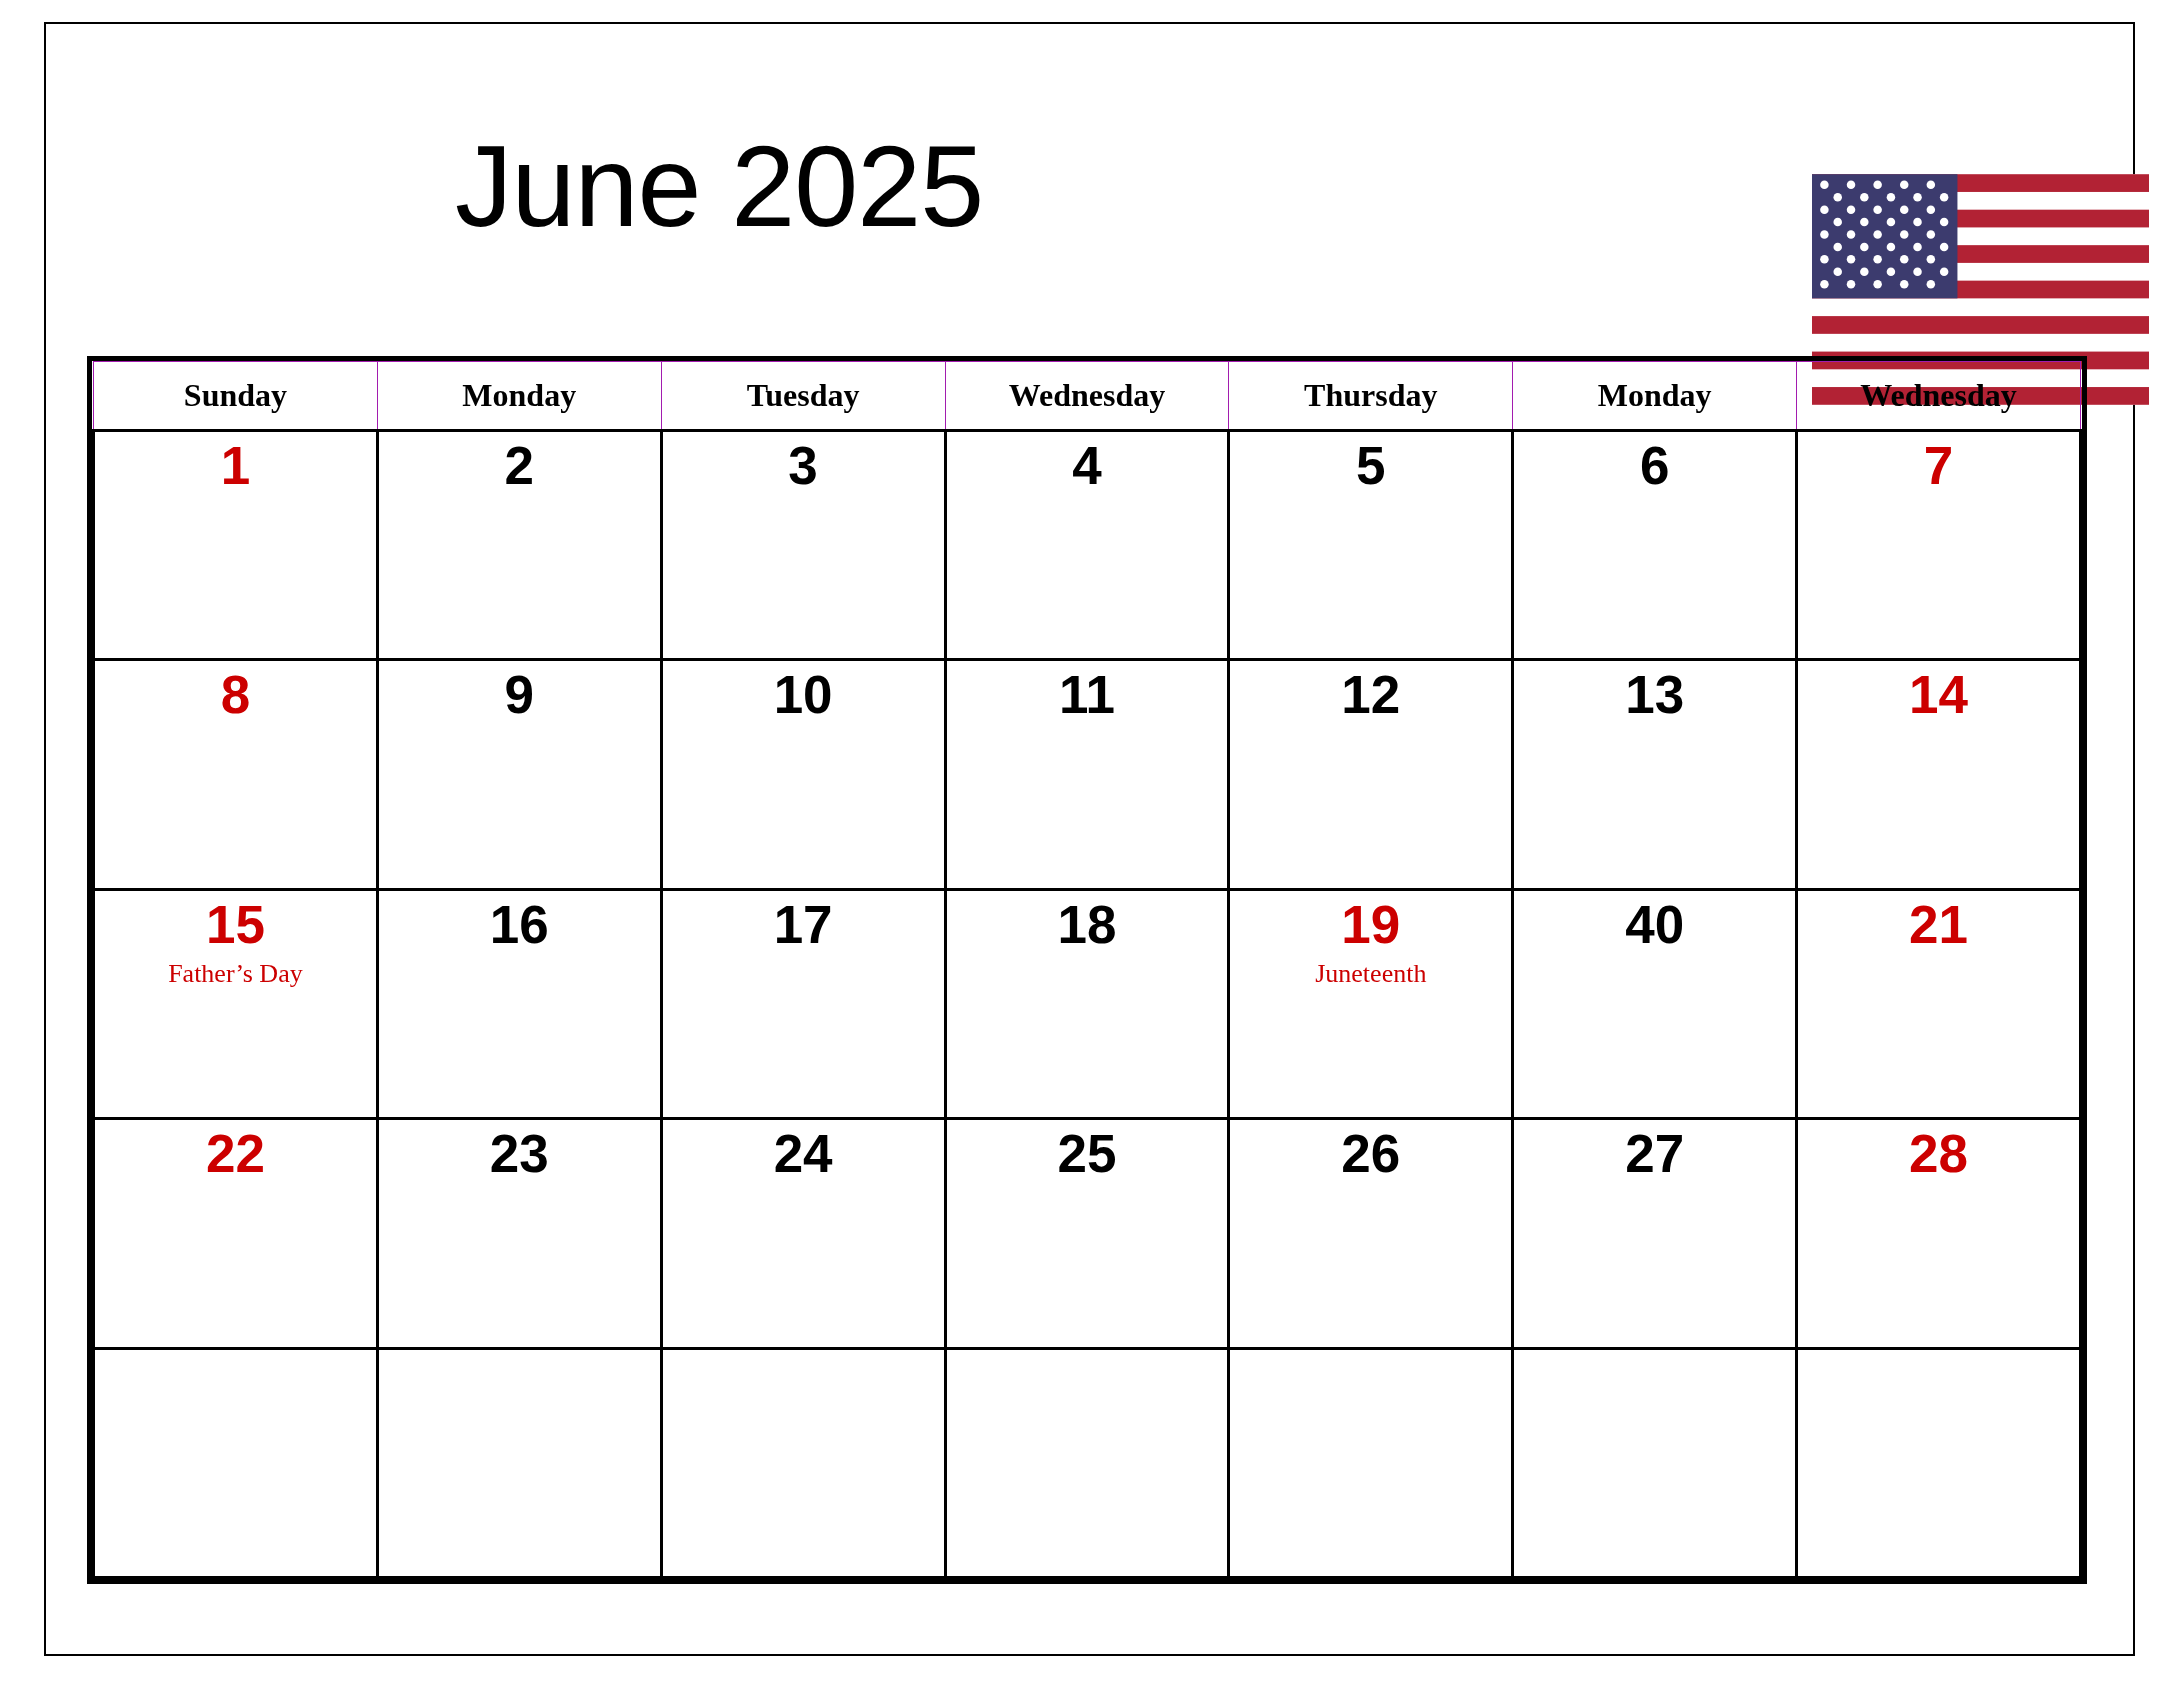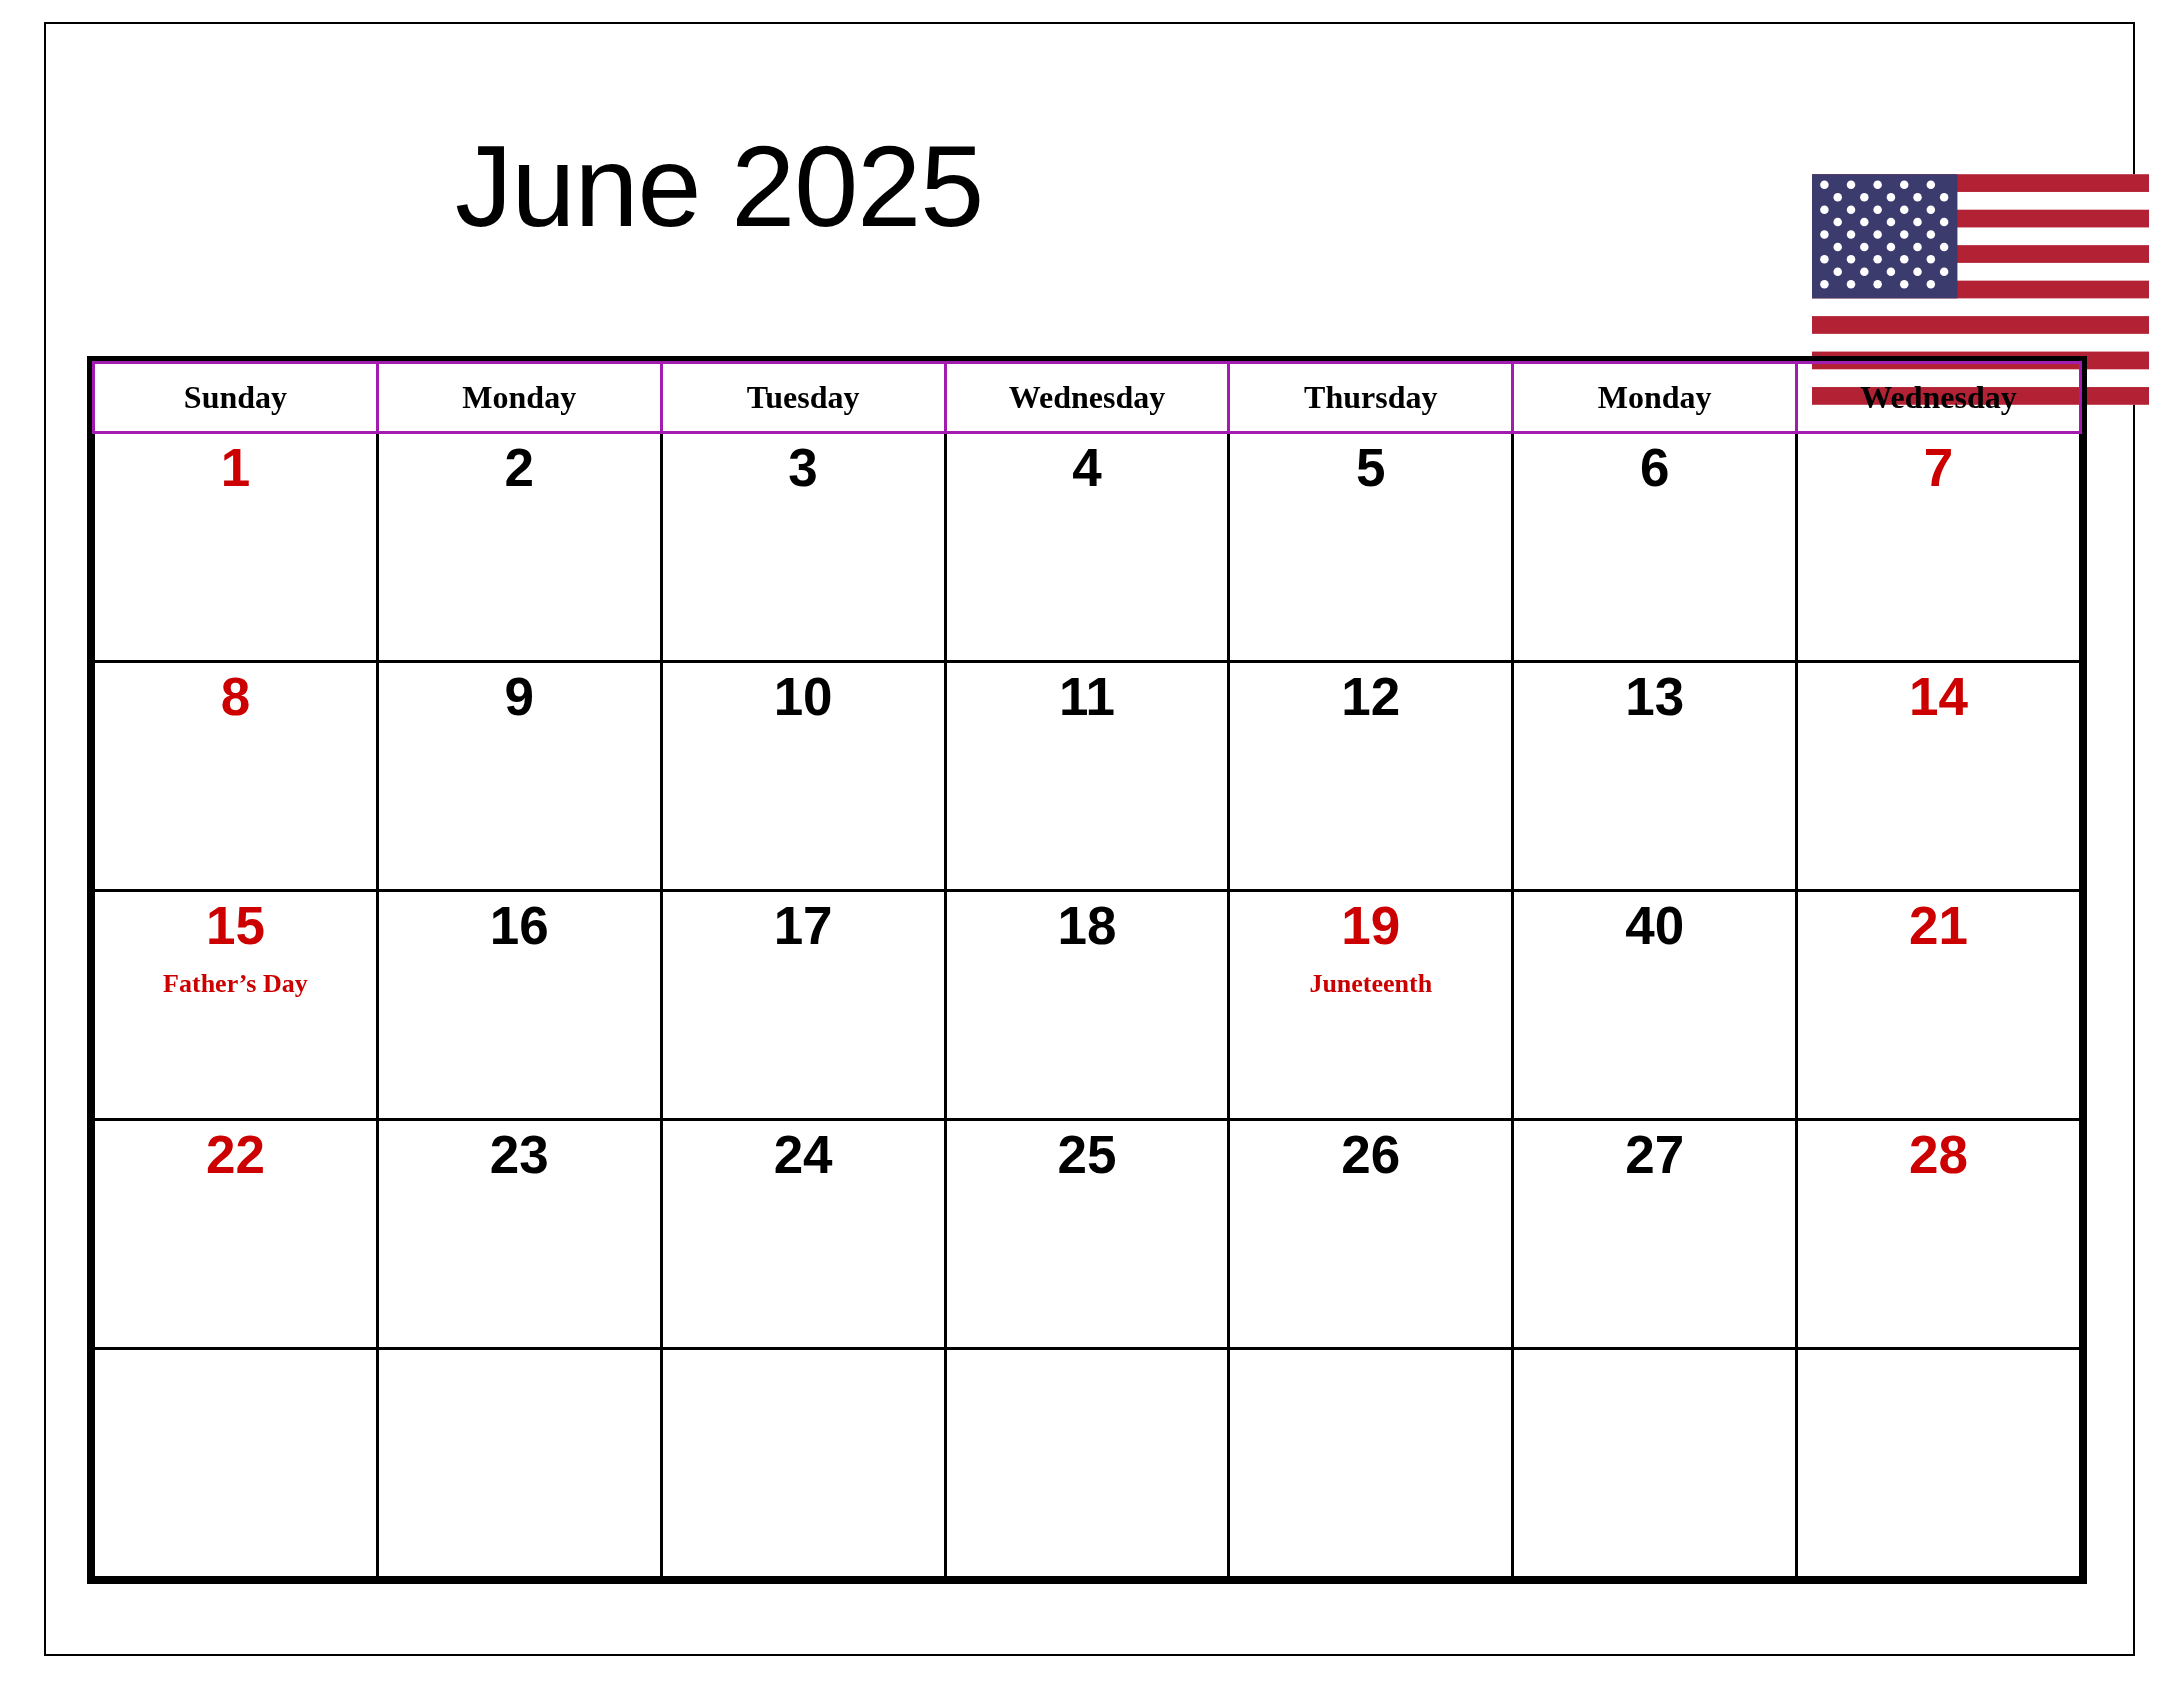--- a/index.html
+++ b/index.html
@@ -77,21 +77,21 @@
 
   .cal-table {
     width: 100%;
     height: 100%;
     border-collapse: collapse;
     table-layout: fixed;
   }
 
   .cal-table th {
     height: 67px;
-    border: 3px solid #a21caf;
+    border: 1px solid #a21caf;
     font-family: "Liberation Serif", serif;
     font-weight: bold;
     font-size: 32px;
     color: #000000;
     vertical-align: middle;
     padding: 0;
   }
 
   .cal-table td {
     border: 3px solid #000000;
@@ -110,24 +110,24 @@
     line-height: 1.05;
     margin-top: 6px;
     color: #000000;
   }
   .daynum.weekend { color: #cc0000; }
 
   .event {
     display: block;
     text-align: center;
     font-family: "Liberation Serif", serif;
-    font-weight: bold;
+    font-weight: normal;
     font-size: 26px;
     color: #cc0000;
-    margin-top: 16px;
+    margin-top: 8px;
     line-height: 1.1;
   }
 </style>
 </head>
 <body>
 
 <div class="page">
   <div class="page-frame"></div>
 
   <div class="header">

